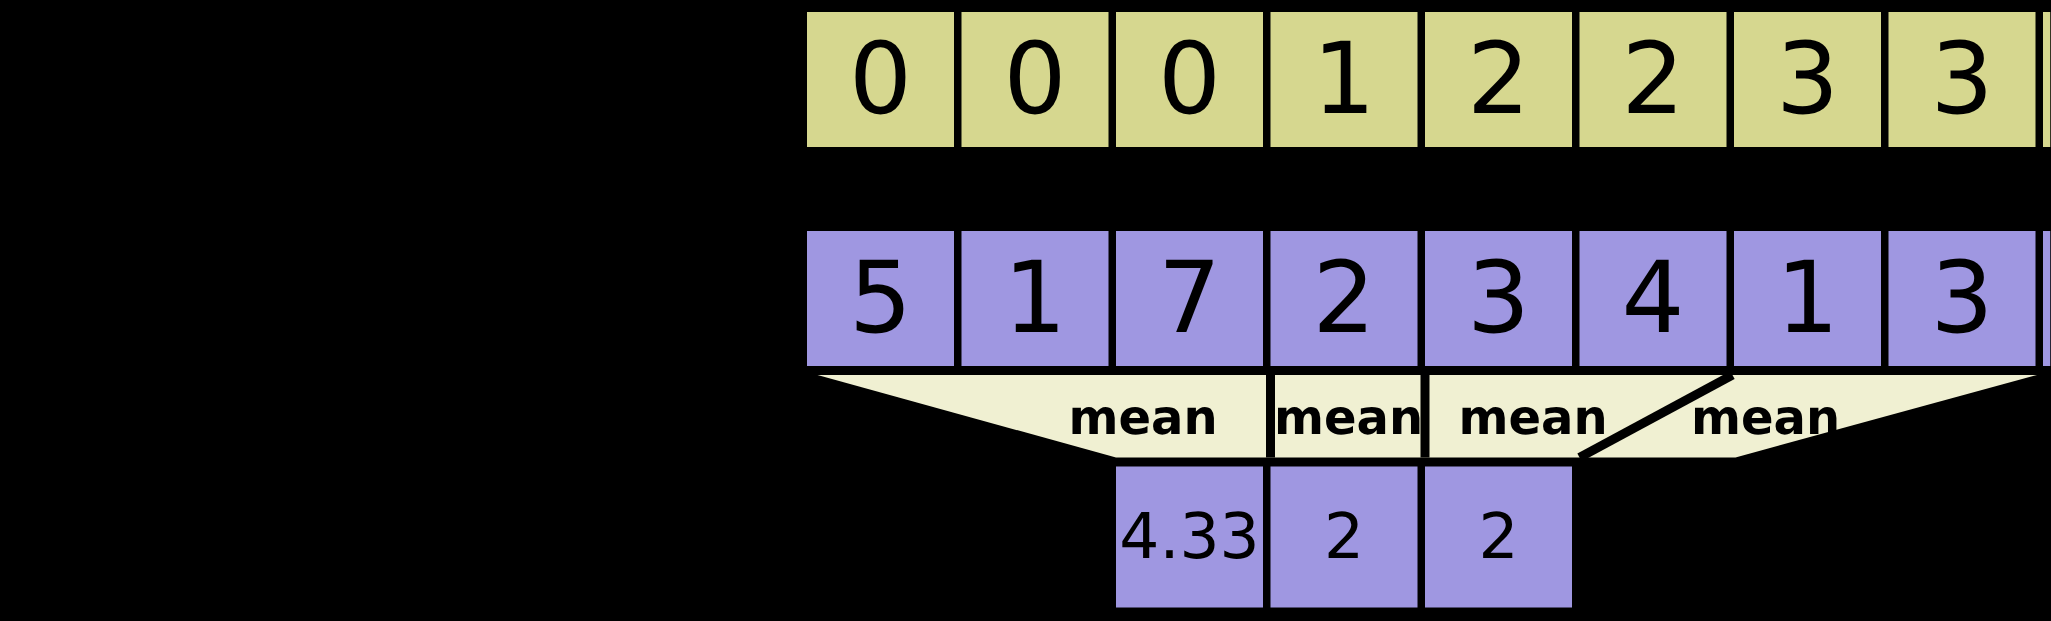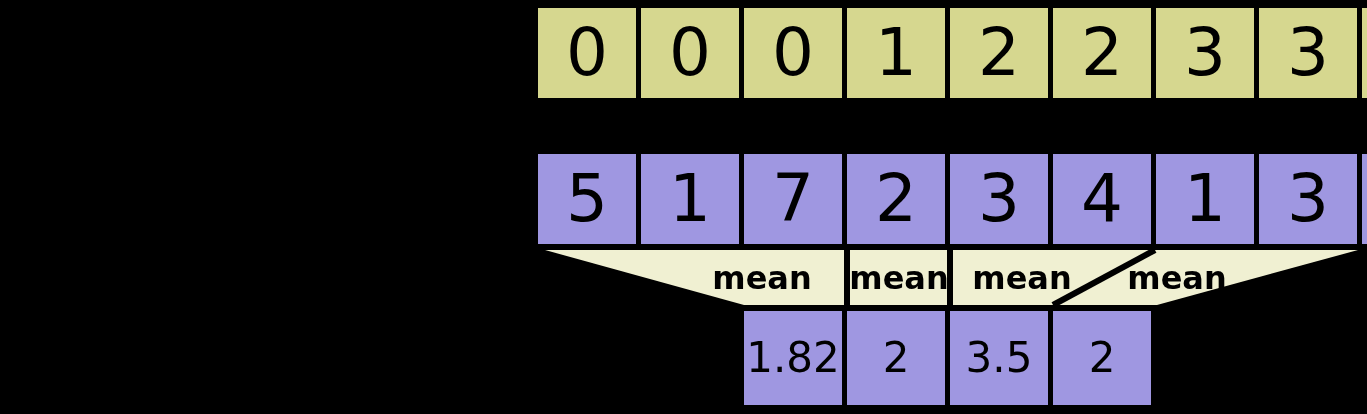--- a/index.html
+++ b/index.html
@@ -94,19 +94,18 @@
     <line x1="950" y1="250" x2="950" y2="305"></line>
     <line x1="1155" y1="250" x2="1053" y2="305"></line>
   </svg>
 
   <div class="mean-label mean-1">mean</div>
   <div class="mean-label mean-2">mean</div>
   <div class="mean-label mean-3">mean</div>
   <div class="mean-label mean-4">mean</div>
 
   <div class="row row-output">
-    <div class="cell">1.82</div>
+    <div class="cell">4.33</div>
     <div class="cell">2</div>
-    <div class="cell">3.5</div>
     <div class="cell">2</div>
   </div>
 
 </div>
 
 </body></html>

